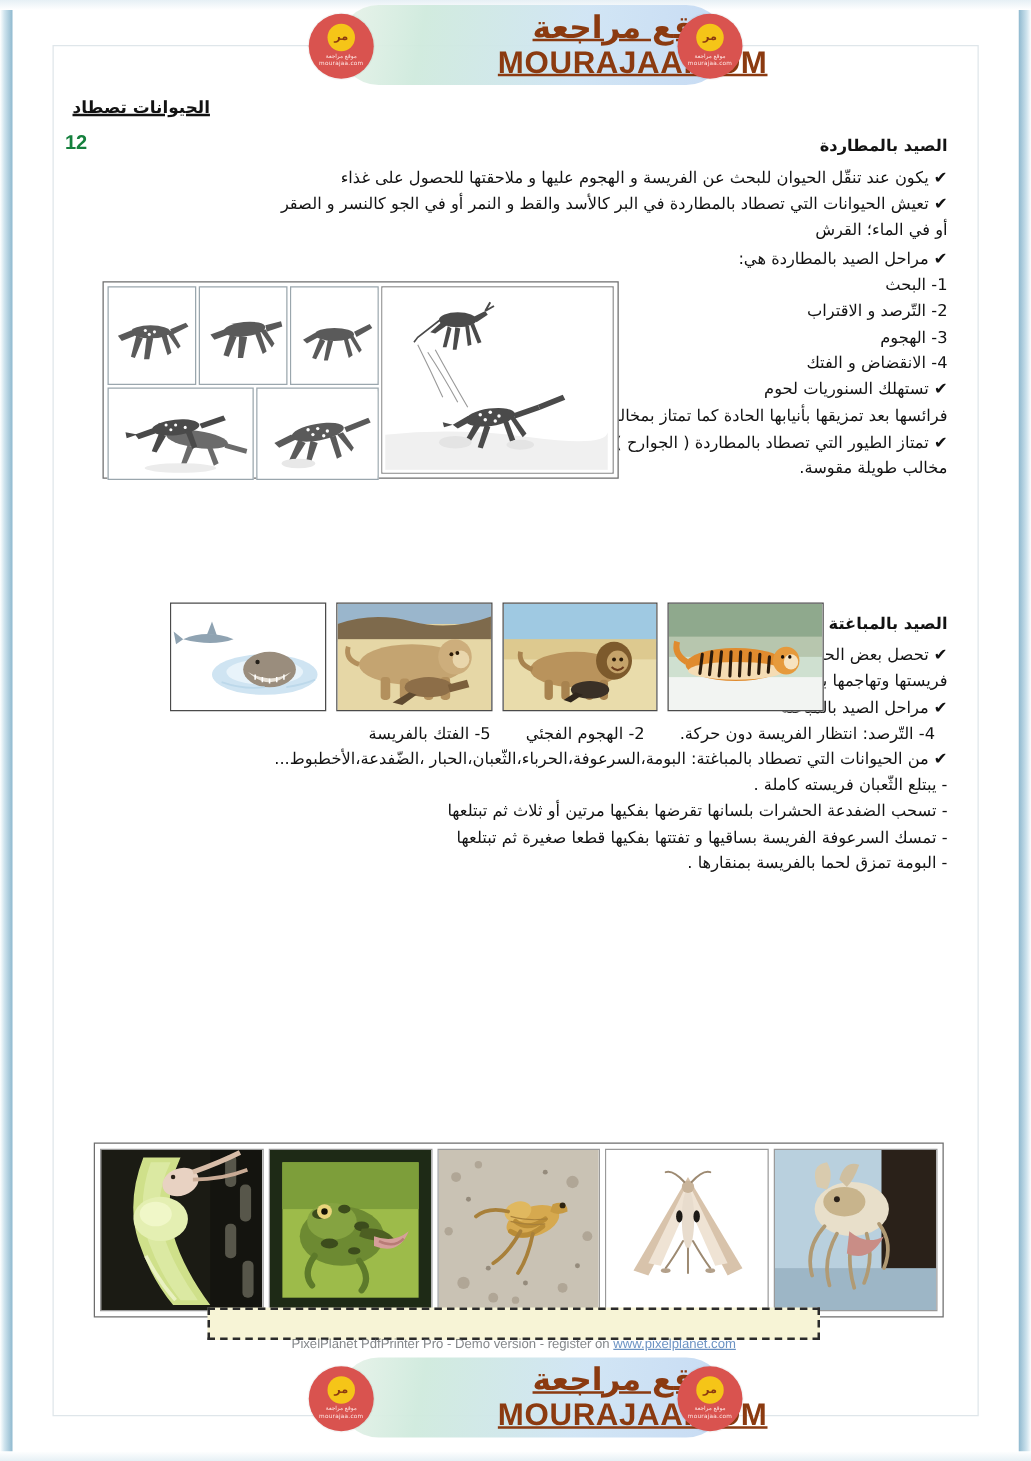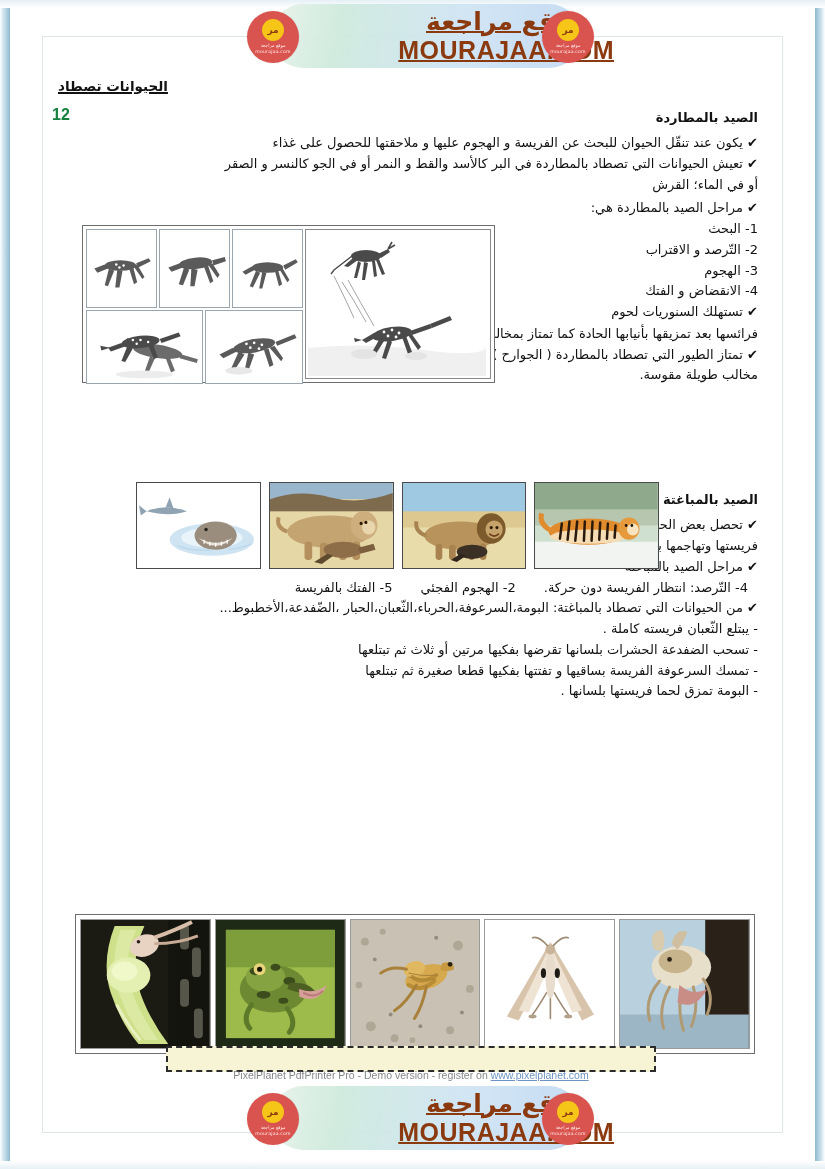--- a/index.html
+++ b/index.html
@@ -240,21 +240,21 @@
     <div class="stage-row" style="margin:2px 0 0 0; padding-right:10px;">
       <span>4- التّرصد: انتظار الفريسة دون حركة.</span>
       <span>2- الهجوم الفجئي</span>
       <span>5- الفتك بالفريسة</span>
     </div>
 
     <div class="ln c-right">✔ من الحيوانات التي تصطاد بالمباغتة: البومة،السرعوفة،الحرباء،الثّعبان،الحبار ،الضّفدعة،الأخطبوط...</div>
     <div class="ln c-right">- يبتلع الثّعبان فريسته كاملة .</div>
     <div class="ln c-right">- تسحب الضفدعة الحشرات بلسانها  تقرضها بفكيها مرتين أو ثلاث ثم تبتلعها</div>
     <div class="ln c-right">- تمسك السرعوفة الفريسة بساقيها و تفتتها بفكيها قطعا صغيرة ثم تبتلعها</div>
-    <div class="ln c-right">- البومة تمزق لحما فريستها بلسانها .</div>
+    <div class="ln c-right">- البومة تمزق لحما بالفريسة بمنقارها .</div>
   </div>
 
   <div class="fig" id="fig-hunt">
     <div class="fig-cell big">
       <svg viewBox="0 0 186 150" width="186" height="150">
         <rect width="186" height="150" fill="#ffffff"></rect>
 
         <path d="M4 118 Q60 112 120 120 T182 116 L182 146 L4 146 Z" fill="#f0f0f0"></path>
 
         <g fill="#4a4a4a">

